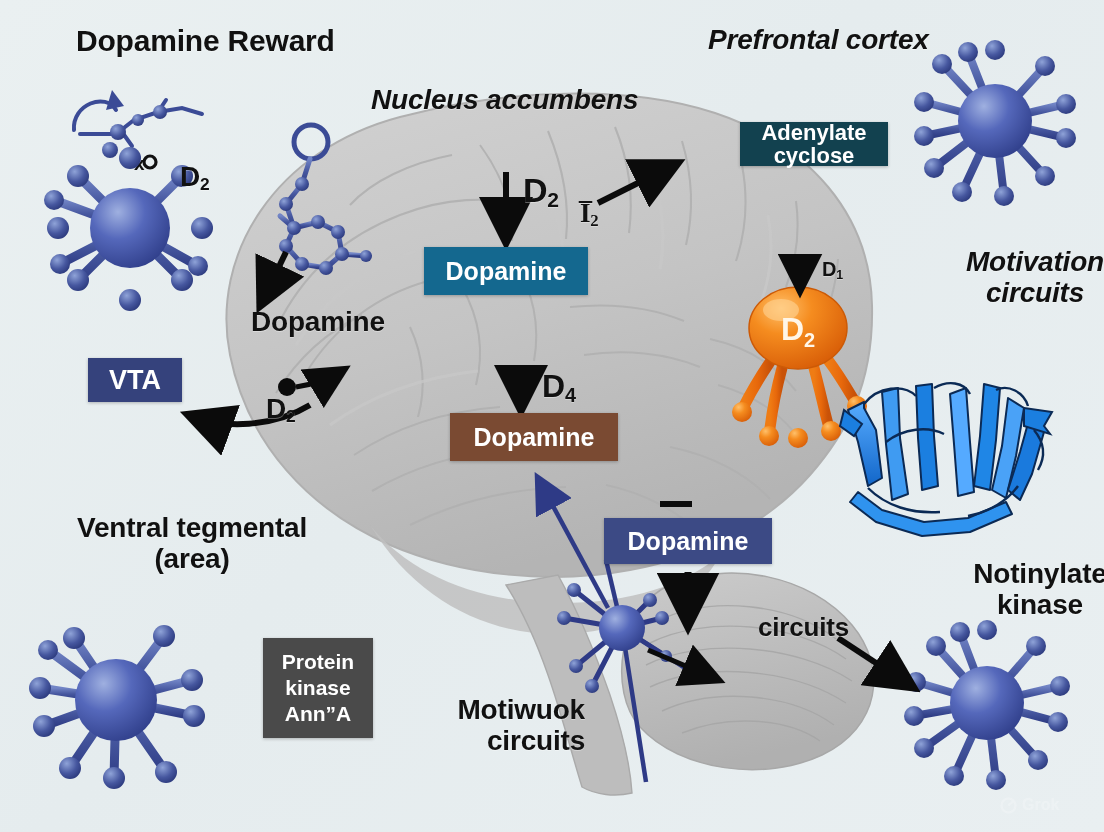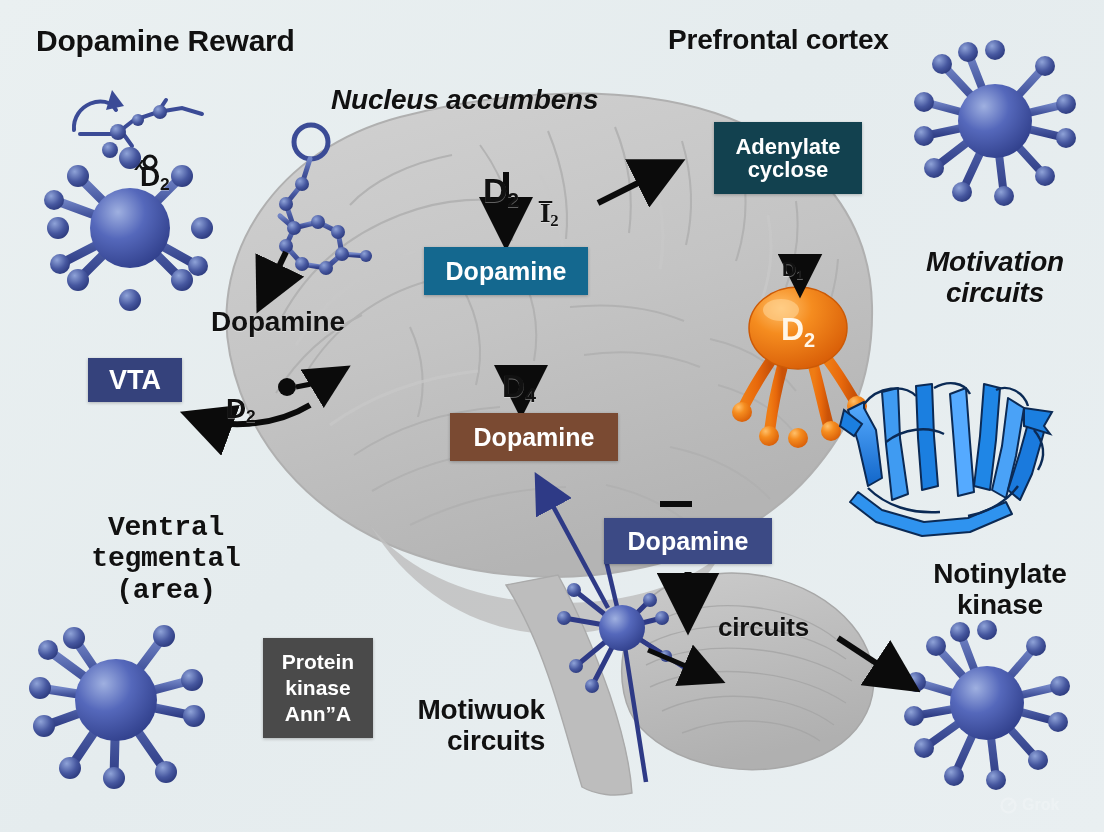--- a/index.html
+++ b/index.html
@@ -18,20 +18,21 @@
   .abs{position:absolute;}
   
   .lbl{
     position:absolute;
     color:#111;
     font-weight:700;
     letter-spacing:-.2px;
     line-height:1.12;
     white-space:pre-line;
     text-shadow:0 1px 0 rgba(255,255,255,.35);
+    margin-left:40px;
   }
   .lbl.c{text-align:center;}
   
   .box{
     position:absolute;
     display:flex;align-items:center;justify-content:center;
     color:#fff;font-weight:700;text-align:center;
     line-height:1.05;
     box-shadow:0 1px 3px rgba(0,0,0,.25);
   }
@@ -435,25 +436,25 @@
   <div class="abs" style="left:1000px;top:796px;display:flex;align-items:center;gap:5px;opacity:.22;">
     <svg width="17" height="17" viewBox="0 0 17 17">
       <circle cx="8.5" cy="8.5" r="7" fill="none" stroke="#fff" stroke-width="2.2"></circle>
       <path d="M8.5,8.5 L14,3.5" stroke="#fff" stroke-width="2.2"></path>
     </svg>
     <span style="color:#fff;font-size:16px;font-weight:700;">Grok</span>
   </div>
 
   <div class="lbl" id="lab0" style="left:36px;top:24px;font-size:30px;">Dopamine Reward</div>
   <div class="lbl" id="lab1" style="left:331px;top:84px;font-size:28px;font-style:italic;">Nucleus accumbens</div>
-  <div class="lbl" id="lab2" style="left:668px;top:24px;font-size:28px;">Prefrontal cortex</div>
+  <div class="lbl" id="lab2" style="left:668px;top:24px;font-size:28px;font-style:italic;">Prefrontal cortex</div>
   <div class="lbl" id="lab3" style="left:211px;top:306px;font-size:28px;">Dopamine</div>
   <div class="lbl c" id="lab4" style="left:905px;top:246px;font-size:28px;width:180px;text-align:center;font-style:italic;">Motivation
 circuits</div>
-  <div class="lbl c" id="lab5" style="left:26px;top:512px;font-size:28px;width:280px;text-align:center;font-family:Liberation Mono, monospace;">Ventral tegmental
+  <div class="lbl c" id="lab5" style="left:12px;top:512px;font-size:28px;width:280px;text-align:center;">Ventral tegmental
 (area)</div>
   <div class="lbl c" id="lab6" style="left:905px;top:558px;font-size:28px;width:190px;text-align:center;">Notinylate
 kinase</div>
   <div class="lbl c" id="lab7" style="left:385px;top:694px;font-size:28px;width:160px;text-align:right;">Motiwuok
 circuits</div>
   <div class="lbl" id="lab8" style="left:718px;top:613px;font-size:26px;">circuits</div>
 
   <div class="lbl" style="left:140px;top:130px;font-size:28px;">
     <span>D</span><span class="sub">2</span>
   </div>
@@ -471,21 +472,21 @@
   </div>
   <div class="lbl" style="left:226px;top:362px;font-size:28px;">
     <span>D</span><span class="sub">2</span>
   </div>
   <div class="lbl" style="left:639px;top:481px;font-size:30px;">
     <span>O̅</span>
   </div>
 
   <div class="box" style="left:424px;top:247px;width:164px;height:48px;background:#14688f;font-size:25px;">Dopamine</div>
 
-  <div class="box" style="left:714px;top:122px;width:148px;height:72px;background:#12414f;font-size:22px;white-space:pre-line;">Adenylate
+  <div class="box" style="left:740px;top:122px;width:148px;height:44px;background:#12414f;font-size:22px;white-space:pre-line;">Adenylate
 cyclose</div>
 
   <div class="box" style="left:88px;top:358px;width:94px;height:44px;background:#35427c;font-size:27px;">VTA</div>
 
   <div class="box" style="left:450px;top:413px;width:168px;height:48px;background:#7a4a32;font-size:25px;">Dopamine</div>
 
   <div class="box" style="left:604px;top:518px;width:168px;height:46px;background:#3c4a85;font-size:25px;">Dopamine</div>
 
   <div class="box" style="left:263px;top:638px;width:110px;height:100px;background:#4a4a4a;font-size:21px;white-space:pre-line;line-height:1.25;">Protein
 kinase

